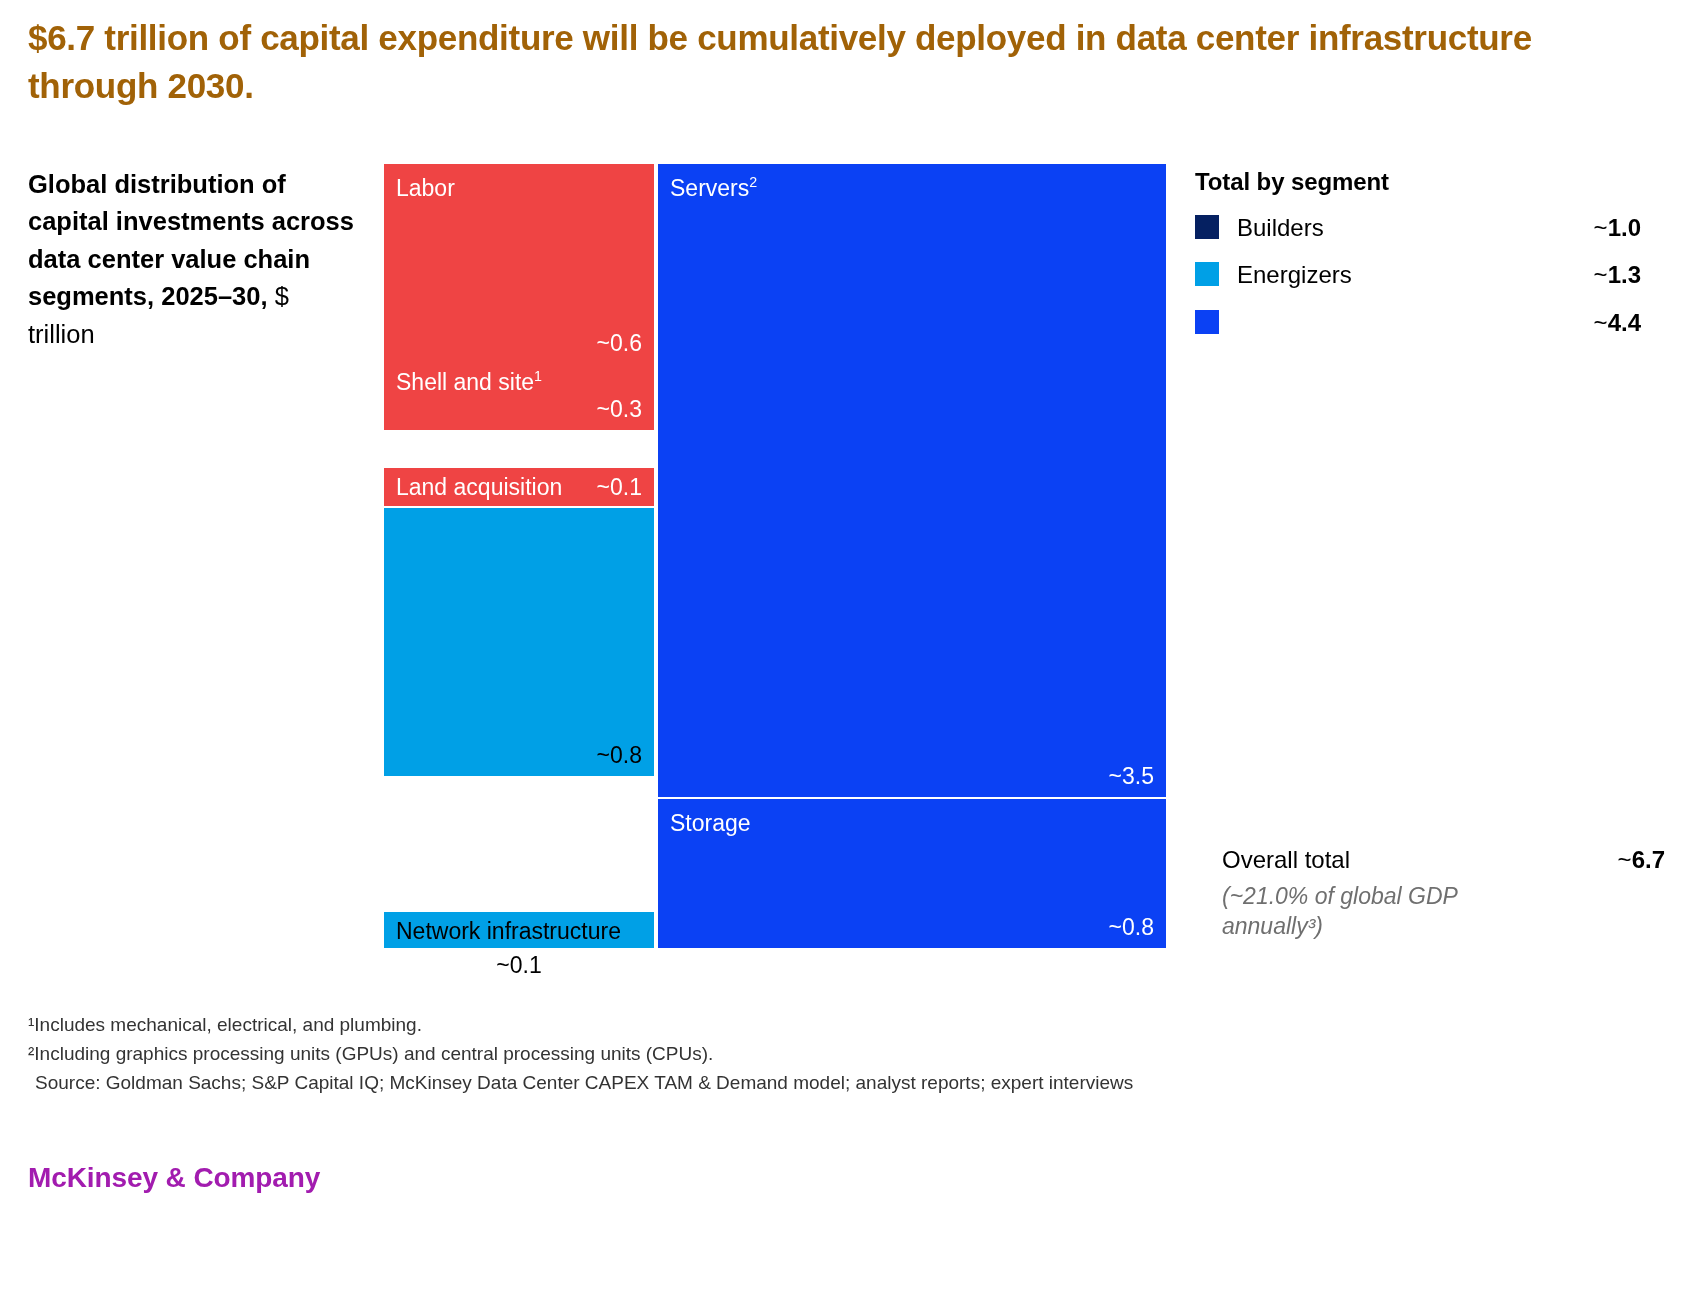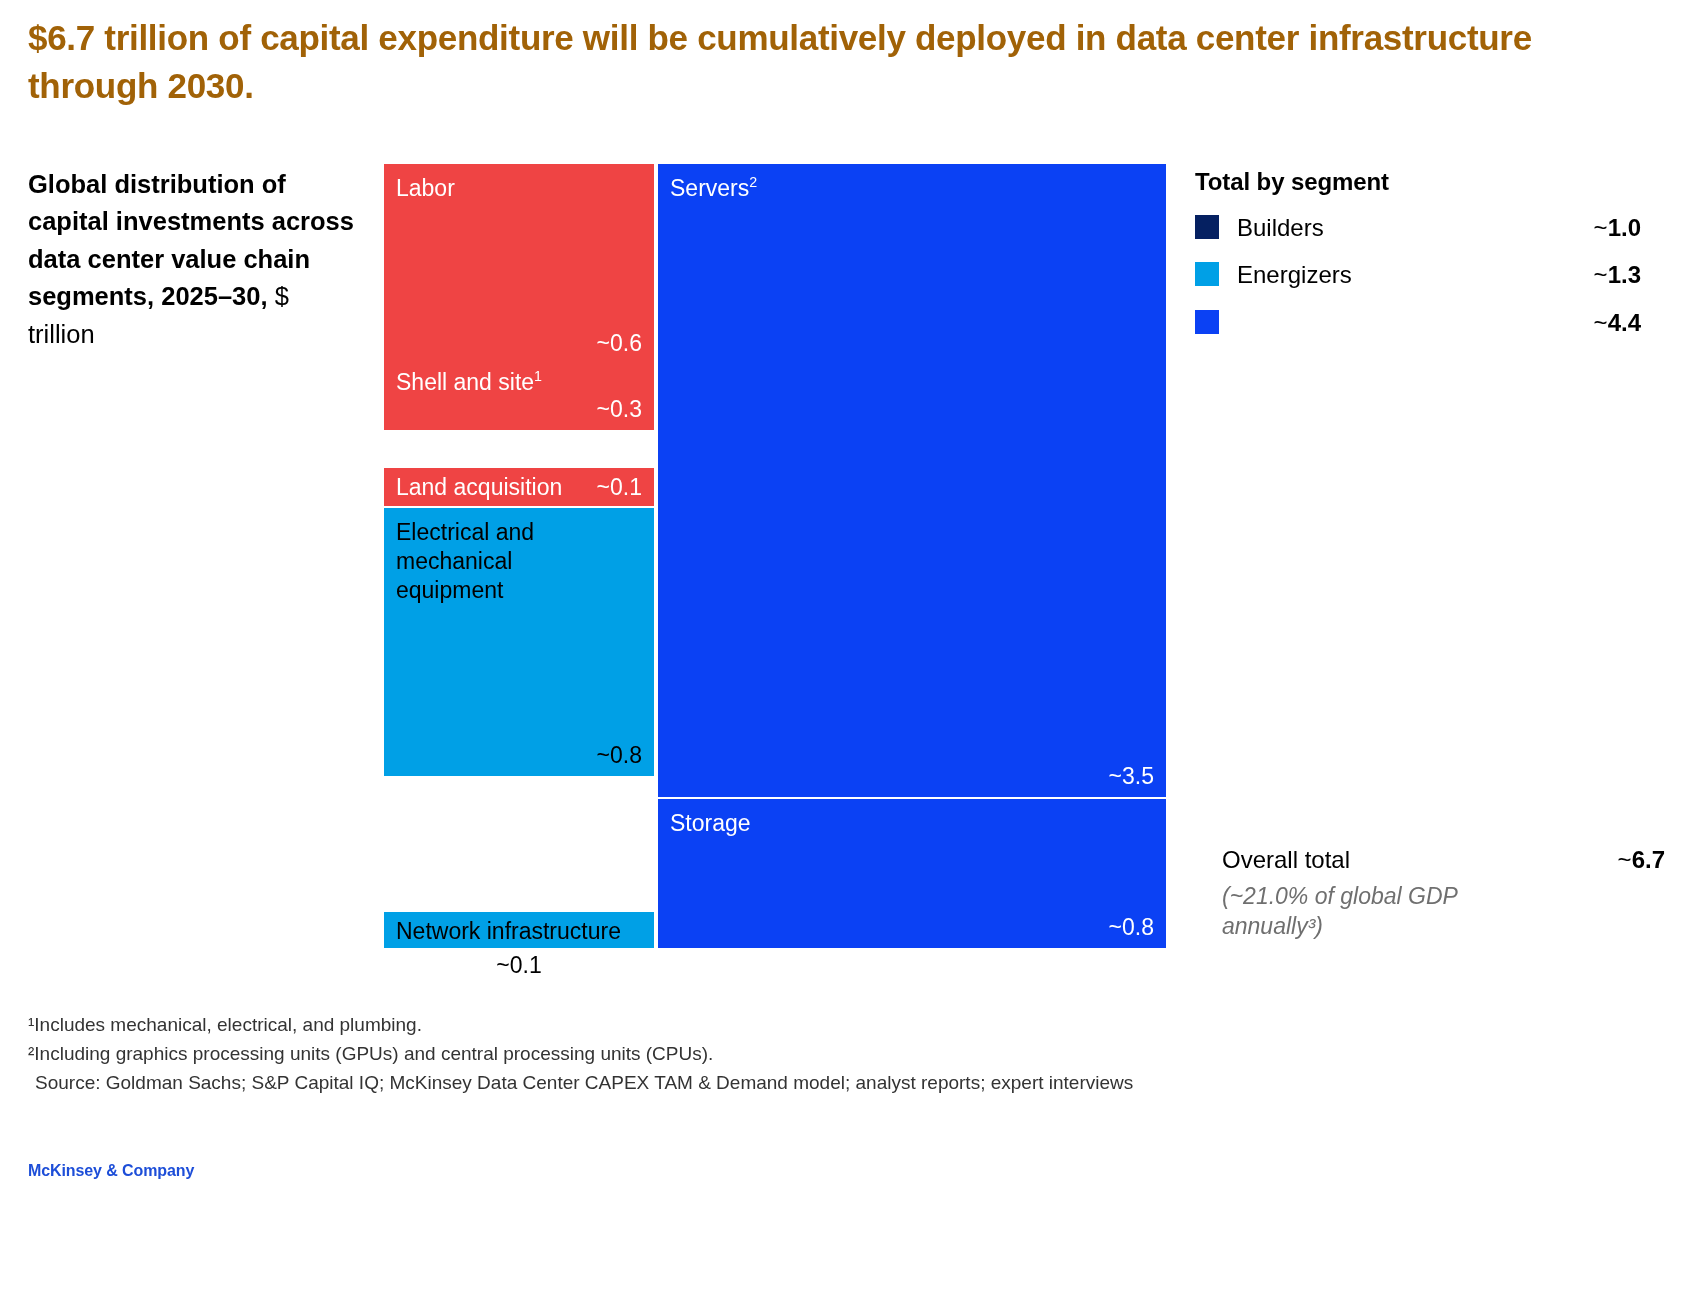--- a/index.html
+++ b/index.html
@@ -191,23 +191,23 @@
     color: #333333;
   }
   #footnotes div { white-space: nowrap; }
   #footnotes .src { padding-left: 7px; }
 
   
   #brand {
     position: absolute;
     left: 28px;
     top: 1162px;
-    font-size: 16px;
+    font-size: 28px;
     font-weight: bold;
-    color: #1d4ed8;
+    color: #a21caf;
     letter-spacing: -0.1px;
   }
 </style>
 </head>
 <body>
 
 <div id="title">$6.7 trillion of capital expenditure will be cumulatively deployed in data center infrastructure through 2030.</div>
 
 <div id="subtitle">
   <span class="bold">Global distribution of capital investments across data center value chain segments, 2025–30,</span>
@@ -227,21 +227,20 @@
       <span class="tlabel"><span>Shell and site</span><span class="sup">1</span></span>
       <span class="tval">~0.3</span>
     </div>
 
     <div class="tile t-builder" style="top:304px; height:38px; padding-top:5px;">
       <span class="tlabel">Land acquisition</span>
       <span class="tval-inline" style="top:5px;">~0.1</span>
     </div>
 
     <div class="tile t-energy" style="top:344px; height:268px;">
-      <span class="tlabel" style="max-width:180px;">Electrical and mechanical equipment</span>
       <span class="tval">~0.8</span>
     </div>
 
 
     <div class="tile t-energy" style="top:748px; height:36px; padding-top:5px;">
       <span class="tlabel">Network infrastructure</span>
     </div>
   </div>
 
   <div class="col" id="col-right">

